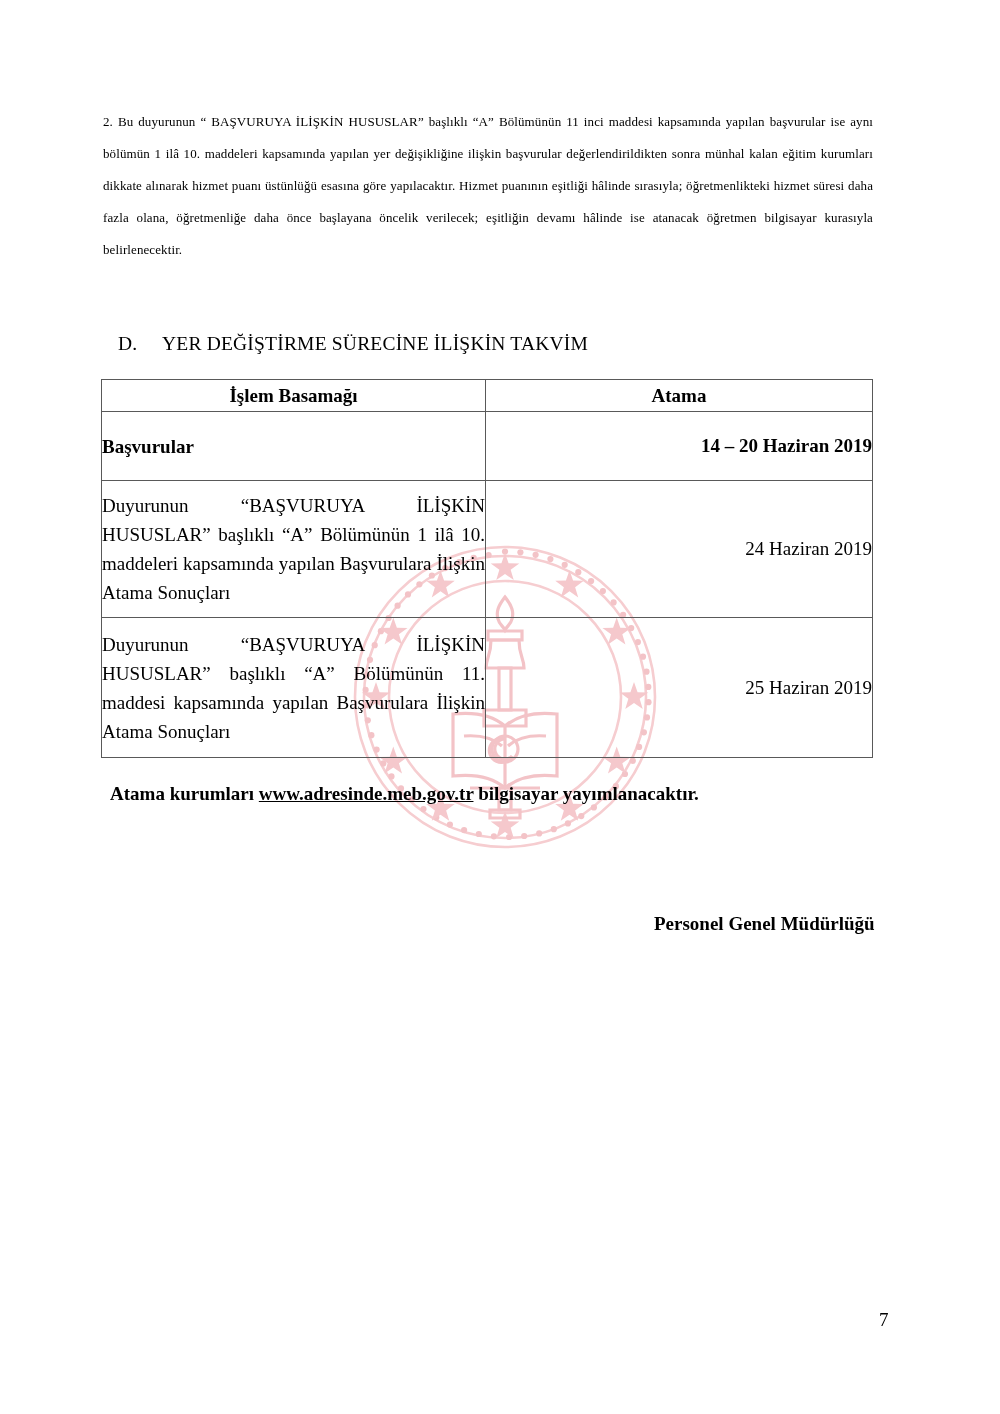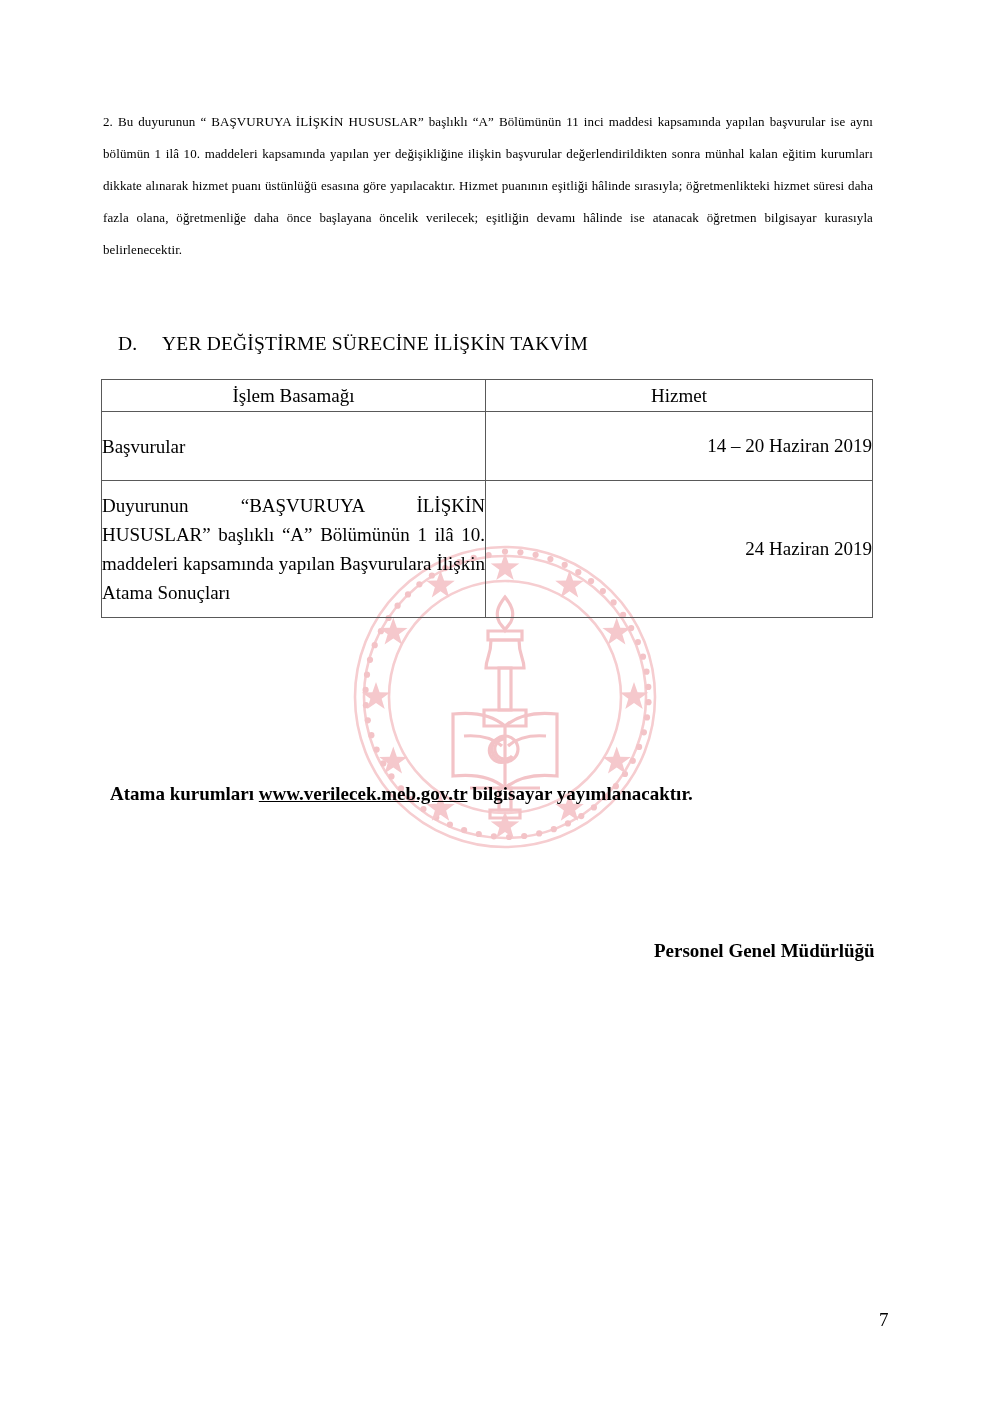--- a/index.html
+++ b/index.html
@@ -80,24 +80,24 @@
     background: transparent;
     vertical-align: middle;
   }
   .col-step  { width: 384px; }
   .col-date  { width: 387px; }
 
   .th-cell {
     height: 31px;
     text-align: center;
     font-size: 19px;
-    font-weight: normal;
+    font-weight: bold;
     margin-top: 40px;
   }
-  .row-1 td { height: 68px; }
+  .row-1 td { height: 68px; font-weight: bold; }
   .row-2 td { height: 136px; }
   .row-3 td { height: 139px; }
 
   .cell-step {
     font-size: 19px;
     line-height: 29px;
     text-align: justify;
     text-justify: inter-word;
     padding: 0 13px 0 12px;
     vertical-align: middle;
@@ -121,21 +121,21 @@
     font-weight: bold;
     white-space: nowrap;
   }
   .footer-note .url {
     text-decoration: underline;
   }
 
   .signature {
     position: absolute;
     left: 654px;
-    top: 940px;
+    top: 913px;
     font-size: 19px;
     font-weight: bold;
     white-space: nowrap;
   }
 
   .page-number {
     position: absolute;
     left: 879px;
     top: 1309px;
     font-size: 19px;
@@ -282,37 +282,41 @@
     </div>
 
     <table class="timetable">
       <colgroup>
         <col class="col-step">
         <col class="col-date">
       </colgroup>
       <thead>
         <tr>
           <th class="th-cell">İşlem Basamağı</th>
-          <th class="th-cell">Hizmet</th>
+          <th class="th-cell">Atama</th>
         </tr>
       </thead>
       <tbody>
         <tr class="row-1">
           <td class="cell-step cell-step-simple">Başvurular</td>
           <td class="cell-date">14  – 20 Haziran 2019</td>
         </tr>
         <tr class="row-2">
           <td class="cell-step">Duyurunun “BAŞVURUYA İLİŞKİN HUSUSLAR” başlıklı “A” Bölümünün 1 ilâ 10. maddeleri kapsamında yapılan Başvurulara İlişkin Atama Sonuçları</td>
           <td class="cell-date">24 Haziran 2019</td>
         </tr>
+        <tr class="row-3">
+          <td class="cell-step">Duyurunun “BAŞVURUYA İLİŞKİN HUSUSLAR” başlıklı “A” Bölümünün 11. maddesi kapsamında yapılan Başvurulara İlişkin Atama Sonuçları</td>
+          <td class="cell-date">25 Haziran 2019</td>
+        </tr>
       </tbody>
     </table>
 
     <div class="footer-note">
-      <span>Atama kurumları </span><span class="url">www.verilecek.meb.gov.tr</span><span> bilgisayar yayımlanacaktır.</span>
+      <span>Atama kurumları </span><span class="url">www.adresinde.meb.gov.tr</span><span> bilgisayar yayımlanacaktır.</span>
     </div>
 
     <div class="signature">Personel Genel Müdürlüğü</div>
 
     <div class="page-number">7</div>
 
   </div>
 </div>
 
 </body></html>

